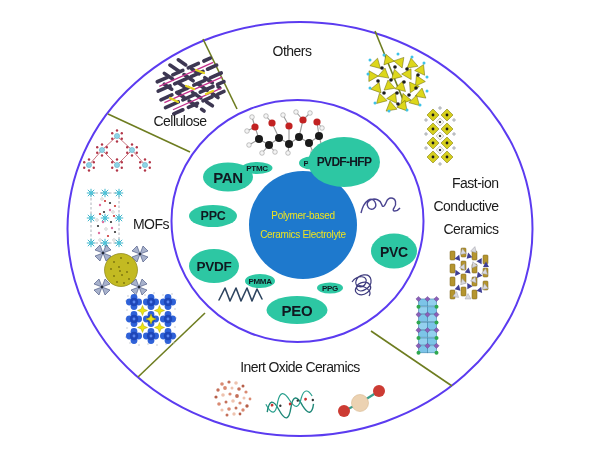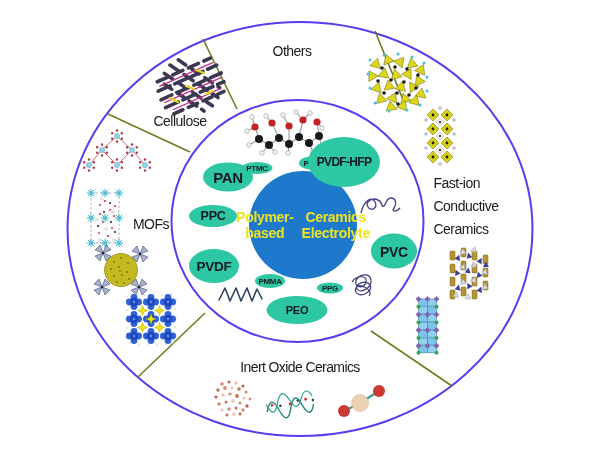--- a/index.html
+++ b/index.html
@@ -6,28 +6,28 @@
     --ring-stroke:#5b3bf0; --divider-line:#6e7d20; --node-fill:#2dc7a3;
     --node-text:#101820; --center-fill:#1e79cd; --center-text:#efe31f;
     --label-text:#1a1a1a; --background:#ffffff;
   }
   html,body{margin:0;padding:0;background:#fff;}
   .stage{position:relative;width:600px;height:450px;background:var(--background);
          font-family:"Liberation Sans",sans-serif;overflow:hidden;}
   svg.art{position:absolute;left:0;top:0;}
   .slabel{position:absolute;transform:translate(-50%,-50%);color:var(--label-text);
           font-size:14px;letter-spacing:-0.5px;white-space:nowrap;font-weight:500;}
-  .fastion{text-align:left;line-height:23px;}
+  .fastion{text-align:right;line-height:23px;}
   .node{position:absolute;transform:translate(-50%,-50%);background:var(--node-fill);
         border-radius:50%;display:flex;align-items:center;justify-content:center;
         color:var(--node-text);font-weight:bold;white-space:nowrap;letter-spacing:-0.3px;}
   .center-node{position:absolute;transform:translate(-50%,-50%);width:108px;height:108px;
         border-radius:50%;background:var(--center-fill);color:var(--center-text);
-        display:flex;flex-direction:row;align-items:center;justify-content:center;
-        gap:8px;font-weight:bold;font-size:14px;letter-spacing:-0.3px;text-align:center;}
+        display:flex;flex-direction:column;align-items:center;justify-content:center;
+        gap:8px;font-weight:normal;font-size:10px;letter-spacing:-0.3px;text-align:center;}
 </style>
 </head>
 <body>
 
 <div class="stage">
 
   <svg class="art" width="600" height="450" viewBox="0 0 600 450">
     <defs>
       <g id="cofn">
         <circle r="2.6" fill="#8fd4e6" stroke="#5aa8c0" stroke-width="0.5"></circle>
@@ -528,23 +528,23 @@
     <div>Ceramics Electrolyte</div>
   </div>
 
   <div class="node" style="left:228px;top:177px;width:50px;height:29px;font-size:15px">PAN</div>
   <div class="node" style="left:257px;top:168px;width:31px;height:12px;font-size:8px">PTMC</div>
   <div class="node" style="left:311px;top:163px;width:24px;height:13px;font-size:8px">PCL</div>
   <div class="node" style="left:344px;top:162px;width:72px;height:50px;font-size:12px;letter-spacing:-0.7px">PVDF-HFP</div>
   <div class="node" style="left:213px;top:216px;width:48px;height:22px;font-size:12.5px">PPC</div>
   <div class="node" style="left:394px;top:251px;width:46px;height:35px;font-size:14px">PVC</div>
   <div class="node" style="left:214px;top:266px;width:50px;height:34px;font-size:13.5px">PVDF</div>
-  <div class="node" style="left:270px;top:281px;width:30px;height:14px;font-size:8px">PMMA</div>
+  <div class="node" style="left:260px;top:281px;width:30px;height:14px;font-size:8px">PMMA</div>
   <div class="node" style="left:330px;top:288px;width:26px;height:11px;font-size:8px">PPG</div>
-  <div class="node" style="left:297px;top:310px;width:61px;height:28px;font-size:11px">PEO</div>
+  <div class="node" style="left:297px;top:310px;width:61px;height:28px;font-size:15px">PEO</div>
 
   <div class="slabel" style="left:292px;top:51px">Others</div>
   <div class="slabel" style="left:180px;top:121px">Cellulose</div>
   <div class="slabel" style="left:151px;top:224px">MOFs</div>
   <div class="slabel" style="left:300px;top:367px;letter-spacing:-0.6px">Inert Oxide Ceramics</div>
   <div class="slabel fastion" style="left:466px;top:206px">
     <div>Fast-ion</div>
     <div>Conductive</div>
     <div>Ceramics</div>
   </div>

